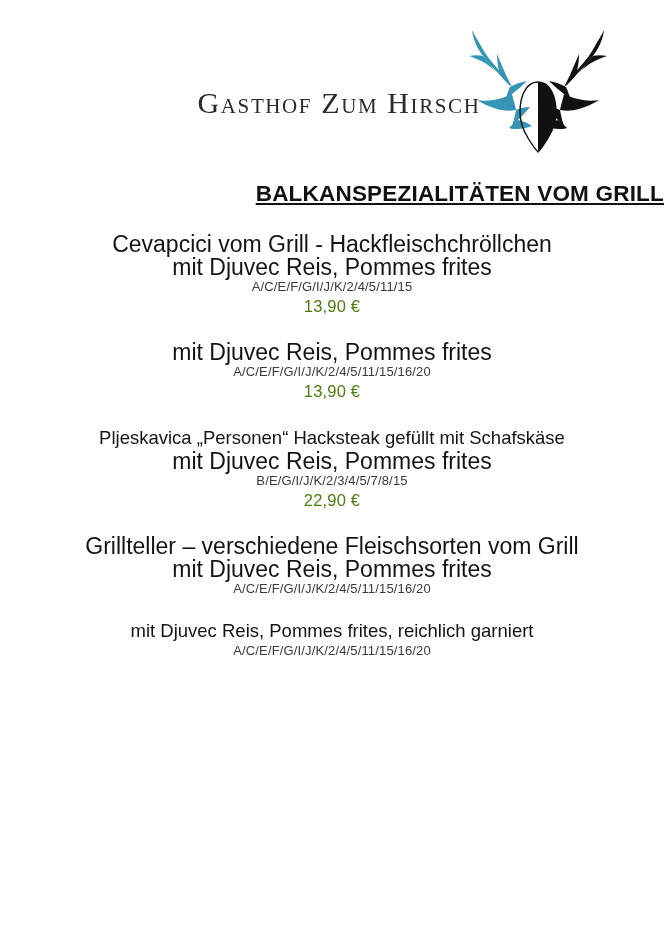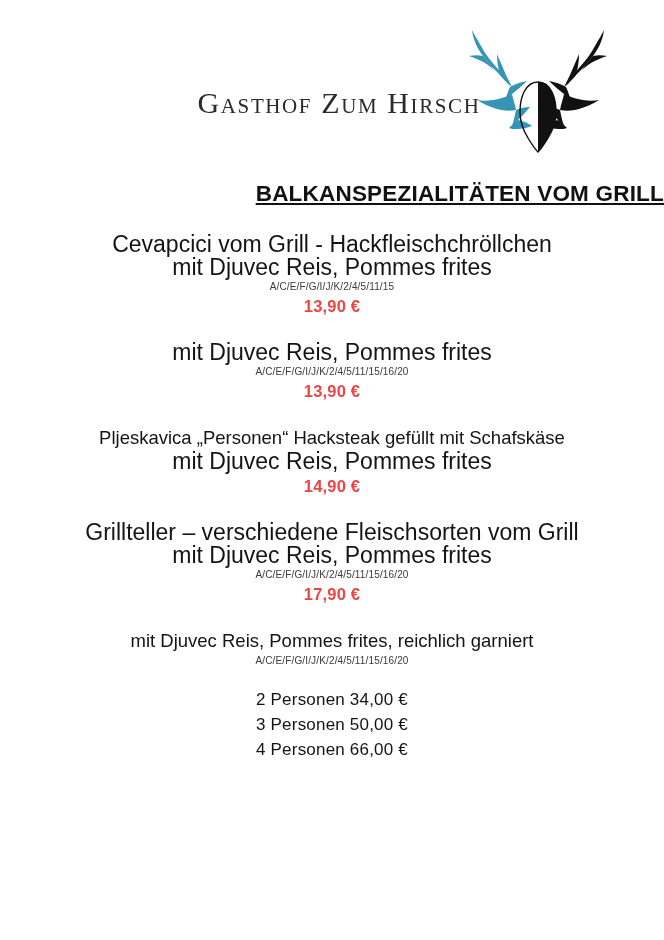--- a/index.html
+++ b/index.html
@@ -65,32 +65,32 @@
     margin-bottom: 24px;
   }
   .item-line {
     font-size: 23px;
     line-height: 23px;
     color: #141414;
     white-space: nowrap;
   }
   .item-line.wide { font-size: 18.5px; line-height: 24px; }
   .allergens {
-    font-size: 10px;
+    font-size: 13px;
     line-height: 12px;
     letter-spacing: 0.15px;
     color: #3a3a3a;
     margin-top: 2px;
     white-space: nowrap;
   }
   .price {
     font-size: 16.5px;
-    font-weight: bold;
+    font-weight: normal;
     line-height: 22px;
-    color: #ef4444;
+    color: #4d7c0f;
     margin-top: 2px;
     letter-spacing: 0.2px;
   }
 
   
   .price-tiers {
     margin-top: 20px;
     text-align: center;
   }
   .price-tier {
@@ -169,34 +169,29 @@
 
   <div class="menu-item">
     <div class="item-line">mit Djuvec Reis, Pommes frites</div>
     <div class="allergens">A/C/E/F/G/I/J/K/2/4/5/11/15/16/20</div>
     <div class="price">13,90 €</div>
   </div>
 
   <div class="menu-item">
     <div class="item-line wide">Pljeskavica „Personen“ Hacksteak gefüllt mit Schafskäse</div>
     <div class="item-line">mit Djuvec Reis, Pommes frites</div>
-    <div class="price">14,90 €</div>
+    <div class="allergens">B/E/G/I/J/K/2/3/4/5/7/8/15</div>
+    <div class="price">22,90 €</div>
   </div>
 
   <div class="menu-item">
     <div class="item-line">Grillteller – verschiedene Fleischsorten vom Grill</div>
     <div class="item-line">mit Djuvec Reis, Pommes frites</div>
     <div class="allergens">A/C/E/F/G/I/J/K/2/4/5/11/15/16/20</div>
-    <div class="price">17,90 €</div>
   </div>
 
   <div class="menu-item">
     <div class="item-line wide">mit Djuvec Reis, Pommes frites, reichlich garniert</div>
     <div class="allergens">A/C/E/F/G/I/J/K/2/4/5/11/15/16/20</div>
 
-    <div class="price-tiers">
-      <div class="price-tier">2 Personen 34,00 €</div>
-      <div class="price-tier">3 Personen 50,00 €</div>
-      <div class="price-tier">4 Personen 66,00 €</div>
-    </div>
   </div>
 
 </div>
 
 </body></html>

